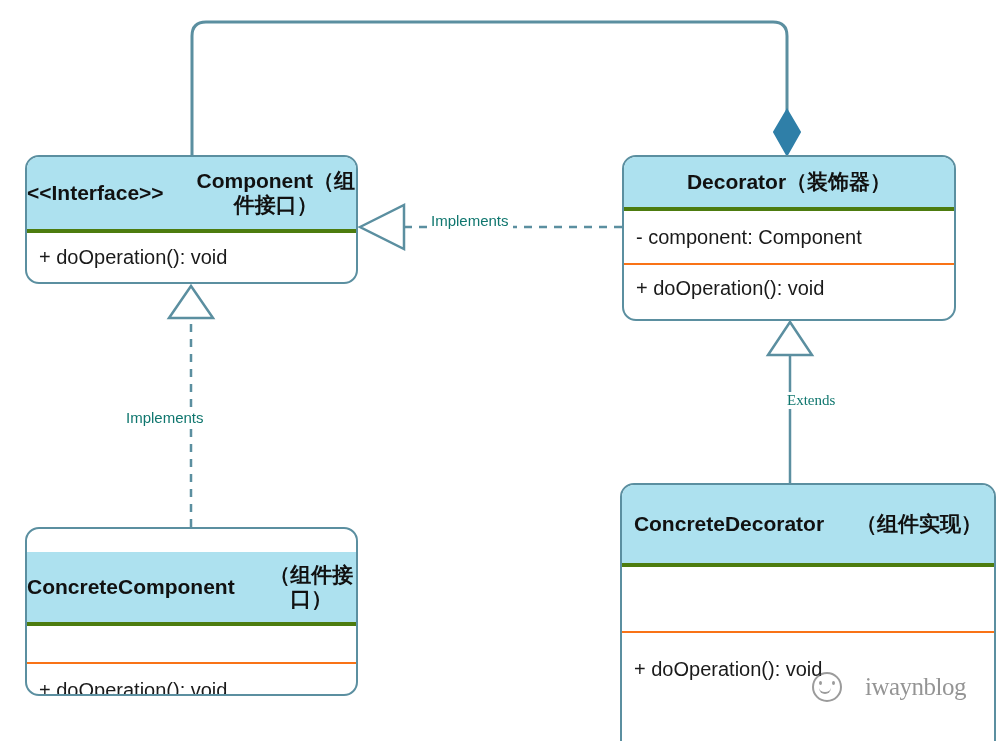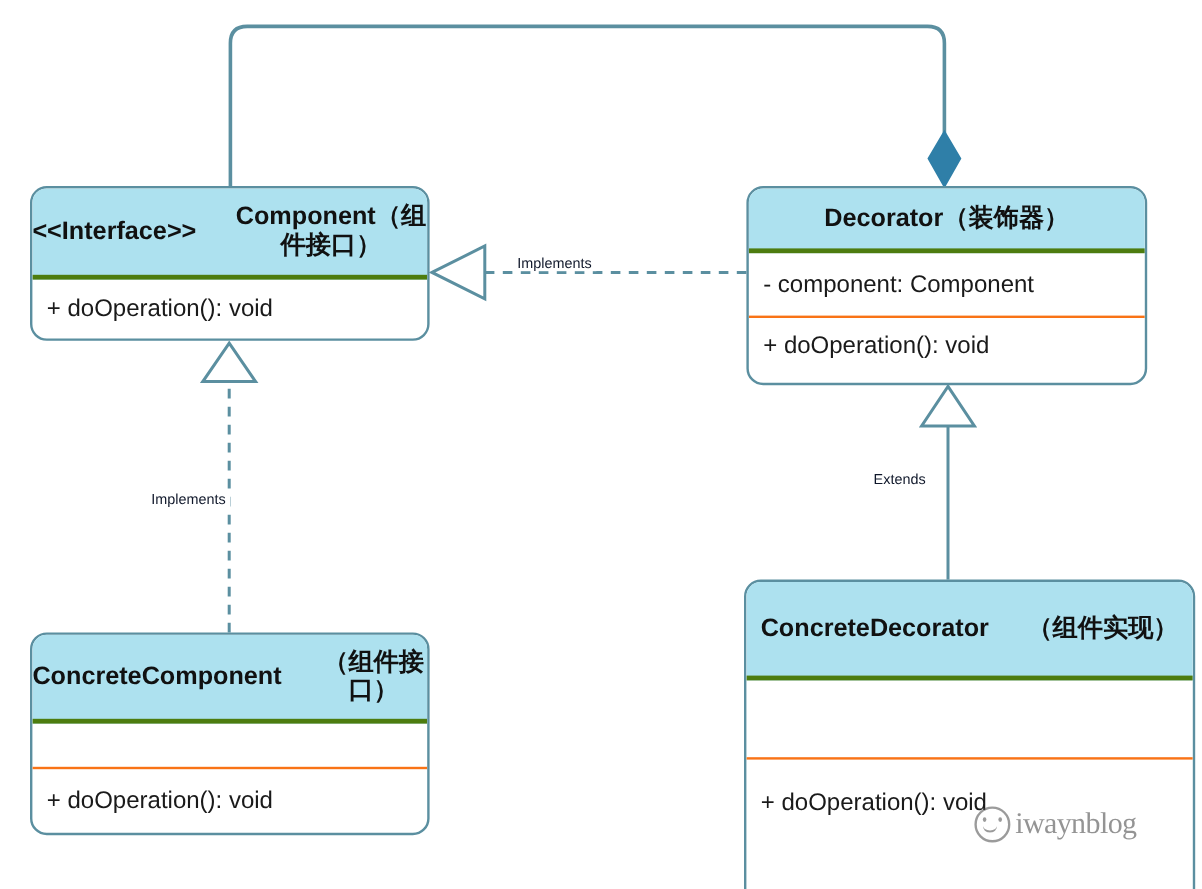--- a/index.html
+++ b/index.html
@@ -71,53 +71,53 @@
   #box-component       { left: 25px;  top: 155px; width: 333px; height: 129px; }
   #box-component .uml-header      { height: 76px; font-size: 21px; }
   #box-component .uml-compartment { height: 49px; font-size: 20px; }
 
   #box-decorator       { left: 622px; top: 155px; width: 334px; height: 166px; }
   #box-decorator .uml-header       { height: 54px; font-size: 21px; }
   #box-decorator .uml-attrs        { height: 54px; font-size: 20px; }
   #box-decorator .uml-methods      { height: 46px; font-size: 20px; }
 
   #box-concrete-component  { left: 25px; top: 527px; width: 333px; height: 169px; }
-  #box-concrete-component .uml-header   { height: 74px; font-size: 21px; }
+  #box-concrete-component .uml-header   { height: 74px; font-size: 21px; margin-top: 23px; }
   #box-concrete-component .uml-attrs    { height: 38px; font-size: 20px; }
   #box-concrete-component .uml-methods  { height: 53px; font-size: 20px; }
 
   #box-concrete-decorator  { left: 620px; top: 483px; width: 376px; height: 308px; }
   #box-concrete-decorator .uml-header  { height: 82px; font-size: 21px; }
   #box-concrete-decorator .uml-attrs   { height: 66px; font-size: 20px; }
   #box-concrete-decorator .uml-methods { height: 94px; font-size: 20px; padding-top: 22px;
                                          justify-content: flex-start; }
   #box-concrete-decorator .uml-methods .member { line-height: 1.45; }
 
   
   .edge-label {
     position: absolute;
-    color: #0f172a;
-    font-size: 12px;
+    color: #0f766e;
+    font-size: 15px;
     white-space: nowrap;
     background: #ffffff;
     padding: 0 4px;
     z-index: 4;
   }
   #label-implements-iface  { left: 427px; top: 212px; }
   #label-implements-left   { left: 122px; top: 409px; }
-  #label-extends           { left: 724px; top: 392px; }
+  #label-extends           { left: 783px; top: 392px; font-family: Liberation Serif, serif; }
 
   
   #watermark {
     position: absolute;
     left: 812px;
     top: 672px;
     display: flex;
     align-items: center;
-    gap: 4px;
+    gap: 23px;
     opacity: 0.55;
     z-index: 6;
     pointer-events: none;
   }
   #watermark .wm-face {
     width: 26px; height: 26px;
     border-radius: 50%;
     border: 2px solid #4a4a4a;
     position: relative;
     background: transparent;

